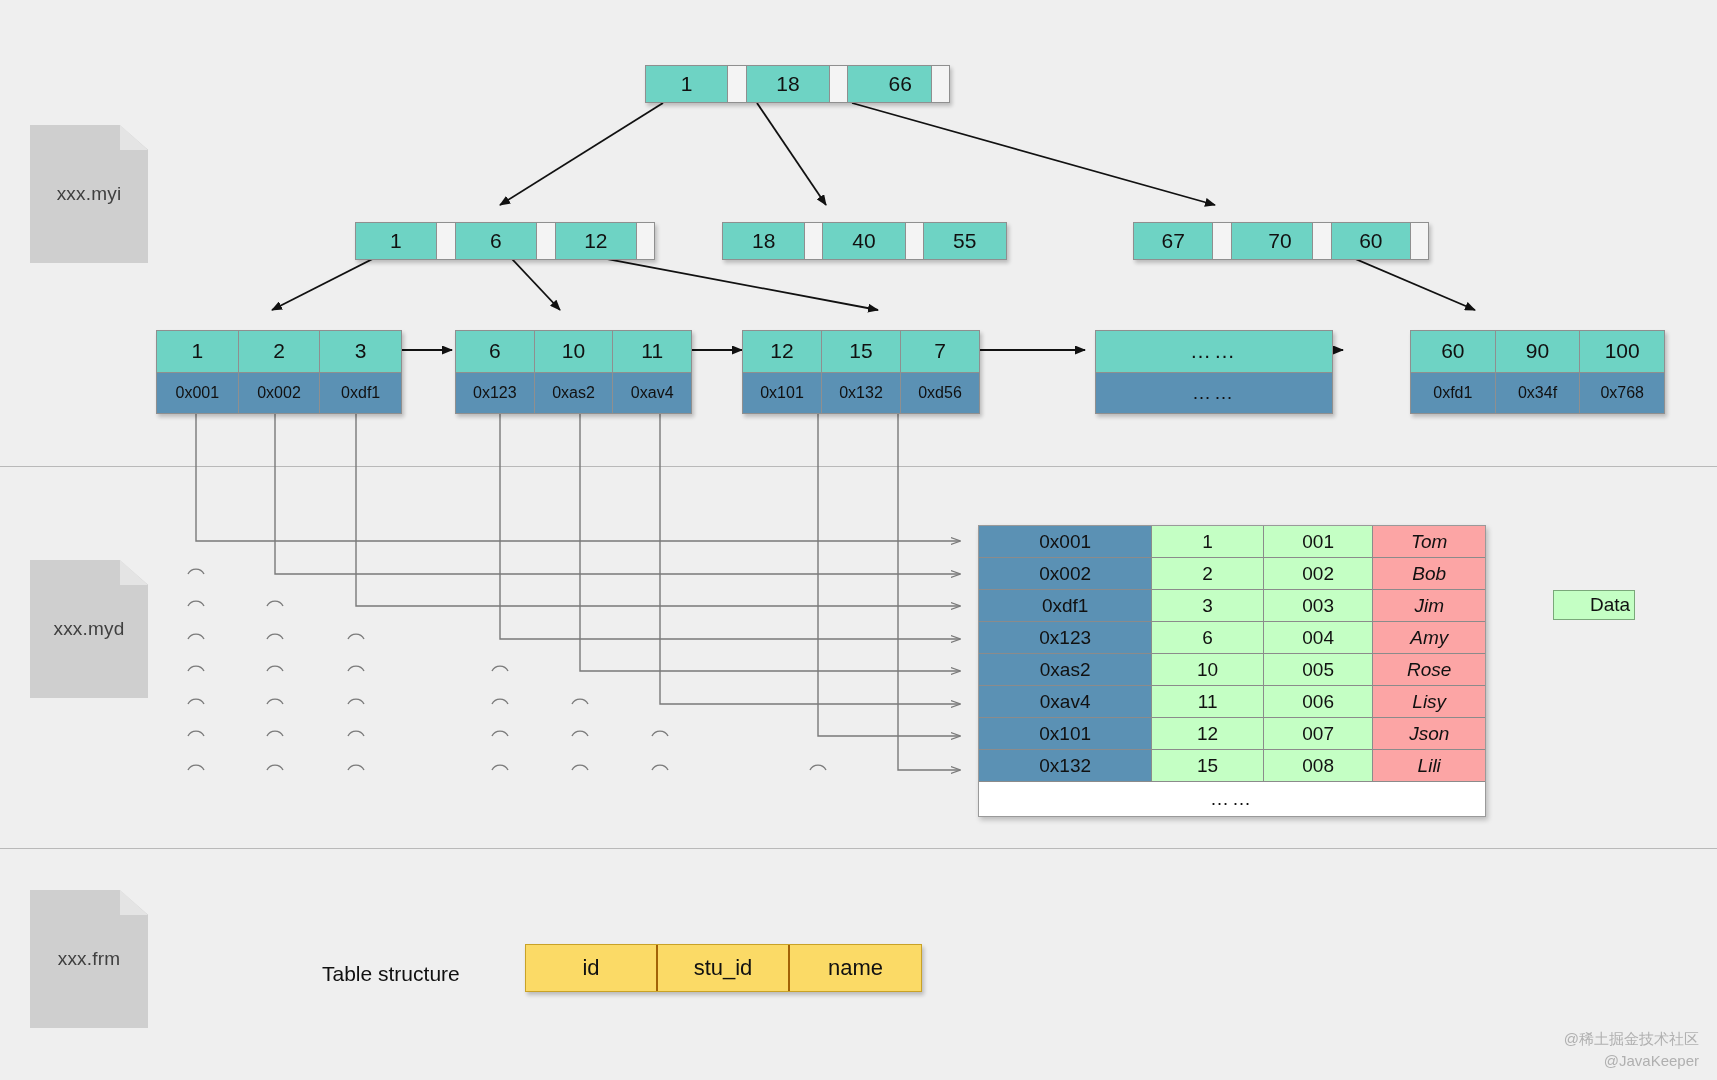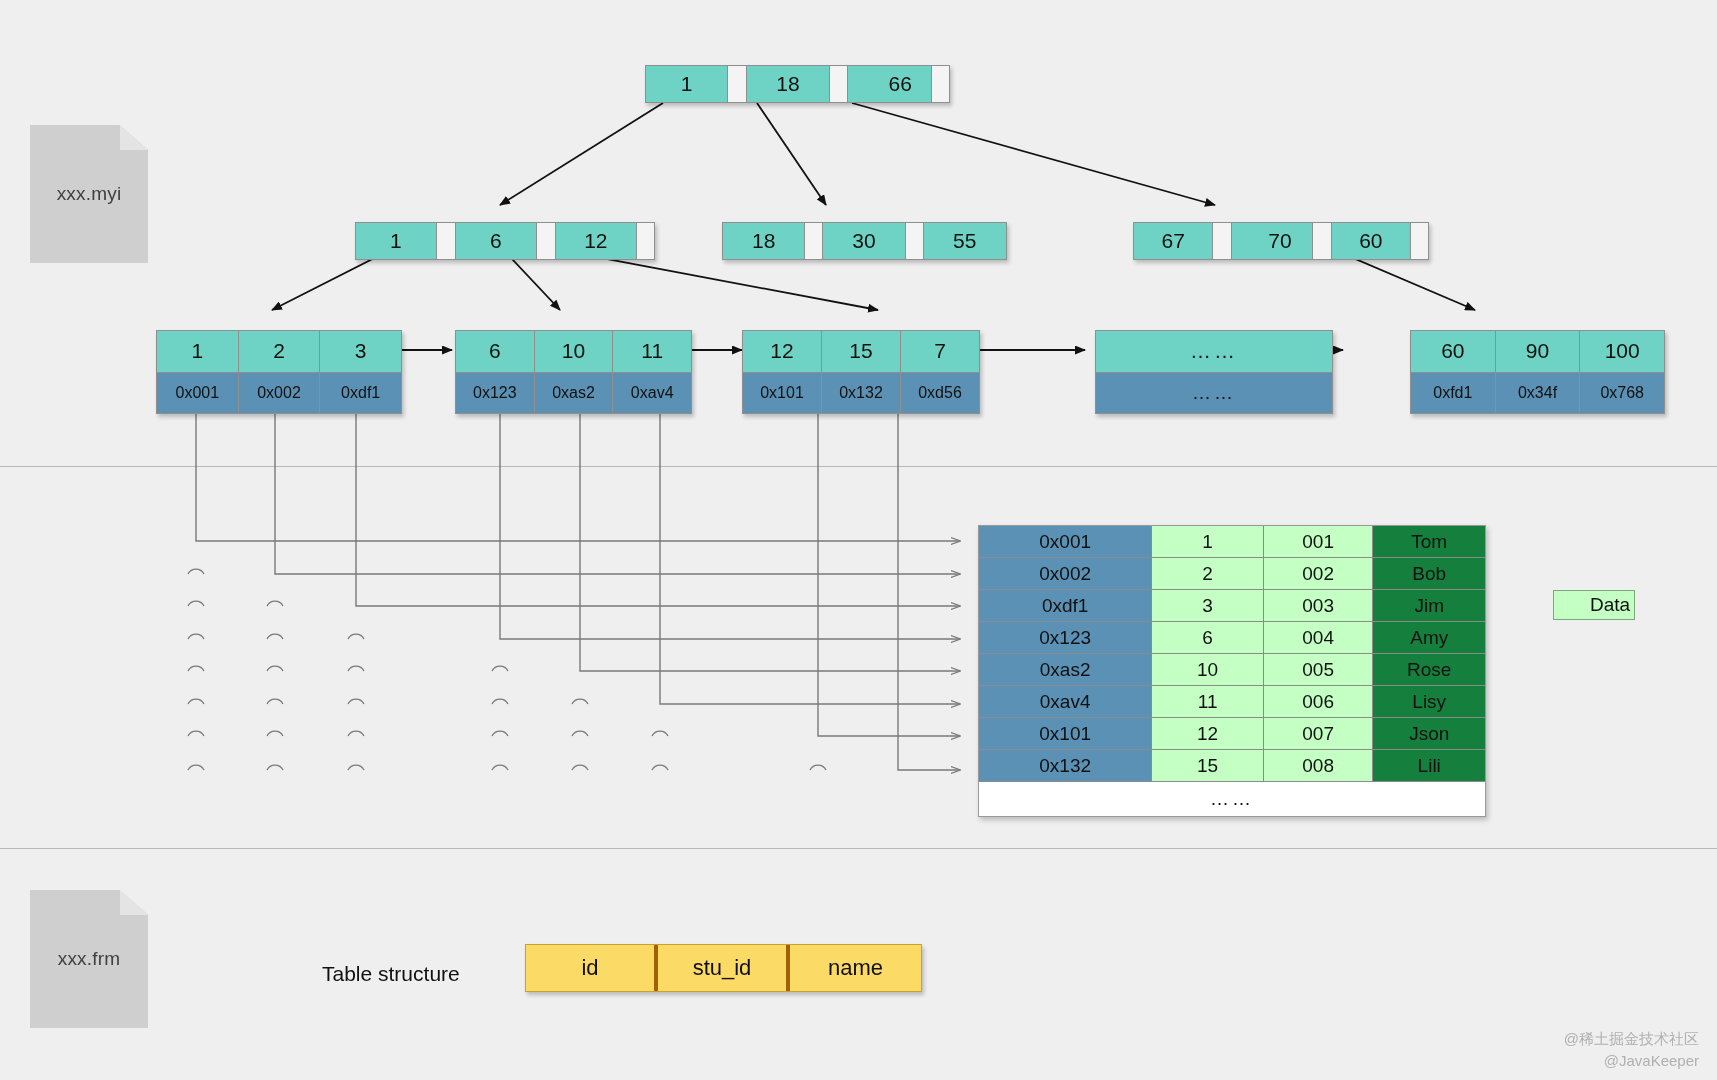--- a/index.html
+++ b/index.html
@@ -89,21 +89,21 @@
   #data-table .trow .td{
     display:flex;align-items:center;justify-content:center;
     border-right:1px solid #8b8b8b;
     border-bottom:1px solid #8b8b8b;
     box-sizing:border-box;height:32px;font-size:19px;color:#111;
   }
   #data-table .trow .td:last-child{border-right:none;}
   #data-table .td.addr{background:#5b91b4;width:174px;}
   #data-table .td.idc{background:#c4ffc4;width:112px;}
   #data-table .td.stu{background:#c4ffc4;width:110px;}
-  #data-table .td.nm{background:#15803d;width:112px;}
+  #data-table .td.nm{background:#fca5a5;width:112px;font-style:italic;}
   #data-table .trow.ellipsis .td{
     background:#fff;width:508px;border-right:none;border-bottom:none;
     height:34px;font-size:19px;letter-spacing:3px;
   }
 
   
   #data-legend{
     position:absolute;
     background:#c4ffc4;border:1px solid #7aa87a;
     display:flex;align-items:center;justify-content:center;
@@ -114,21 +114,21 @@
   #tbl-struct{
     position:absolute;display:flex;
     border:1.5px solid #c9a227;
     box-shadow:2px 3px 4px rgba(0,0,0,.22);
     box-sizing:border-box;
   }
   #tbl-struct .col{
     background:#fbda66;
     display:flex;align-items:center;justify-content:center;
     font-size:22px;color:#111;
-    border-right:4px solid #a16207;box-sizing:border-box;
+    border-right:2px solid #a16207;box-sizing:border-box;
   }
   #tbl-struct .col:last-child{border-right:none;}
   #ts-label{
     position:absolute;font-size:21px;color:#111;white-space:nowrap;
   }
 
   
   .wm{position:absolute;right:18px;font-size:15px;color:#b0b0b0;white-space:nowrap;}
 
   svg.overlay{position:absolute;left:0;top:0;width:1717px;height:1080px;pointer-events:none;}
@@ -138,20 +138,25 @@
 
 <div id="stage">
 
   <div class="band-sep" style="top:466px;"></div>
   <div class="band-sep" style="top:848px;"></div>
 
   <div class="file-icon" style="left:30px;top:125px;">
     <div class="body"></div>
     <div class="fold"></div>
     <div class="lbl">xxx.myi</div>
+  </div>
+  <div class="file-icon" style="left:30px;top:560px;">
+    <div class="body"></div>
+    <div class="fold"></div>
+    <div class="lbl">xxx.myd</div>
   </div>
   <div class="file-icon" style="left:30px;top:890px;">
     <div class="body"></div>
     <div class="fold"></div>
     <div class="lbl">xxx.frm</div>
   </div>
 
   <svg class="overlay" viewBox="0 0 1717 1080">
     <defs>
       <marker id="ah" markerWidth="11" markerHeight="9" refX="10" refY="4.5" orient="auto" markerUnits="userSpaceOnUse">
@@ -246,21 +251,21 @@
     <div class="ptr" style="width:20px;"></div>
     <div class="key" style="width:84px;">6</div>
     <div class="ptr" style="width:20px;"></div>
     <div class="key" style="width:84px;">12</div>
     <div class="ptr" style="width:18px;border-right:none;"></div>
   </div>
 
   <div class="bt-node" style="left:722px;top:222px;width:285px;height:38px;">
     <div class="key" style="width:83px;">18</div>
     <div class="ptr" style="width:18px;"></div>
-    <div class="key" style="width:83px;">30</div>
+    <div class="key" style="width:83px;">40</div>
     <div class="ptr" style="width:18px;"></div>
     <div class="key" style="width:83px;border-right:none;">55</div>
   </div>
 
   <div class="bt-node" style="left:1133px;top:222px;width:296px;height:38px;">
     <div class="key" style="width:84px;">67</div>
     <div class="ptr" style="width:20px;"></div>
     <div class="key" style="width:84px;padding-left:16px;">70</div>
     <div class="ptr" style="width:20px;"></div>
     <div class="key" style="width:84px;">60</div>

